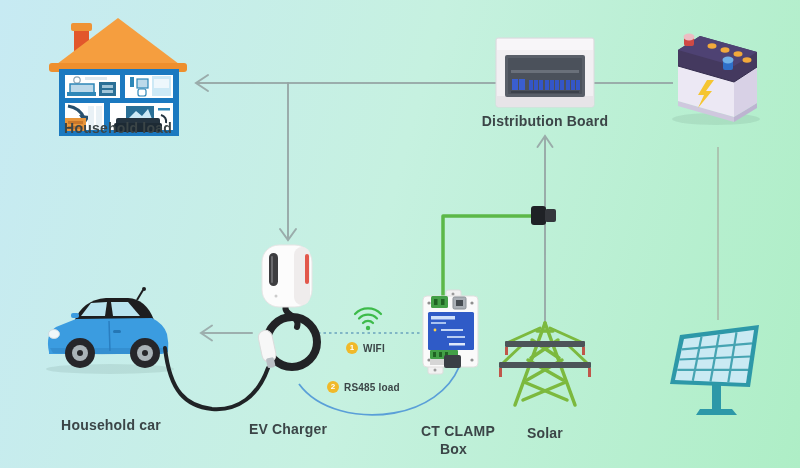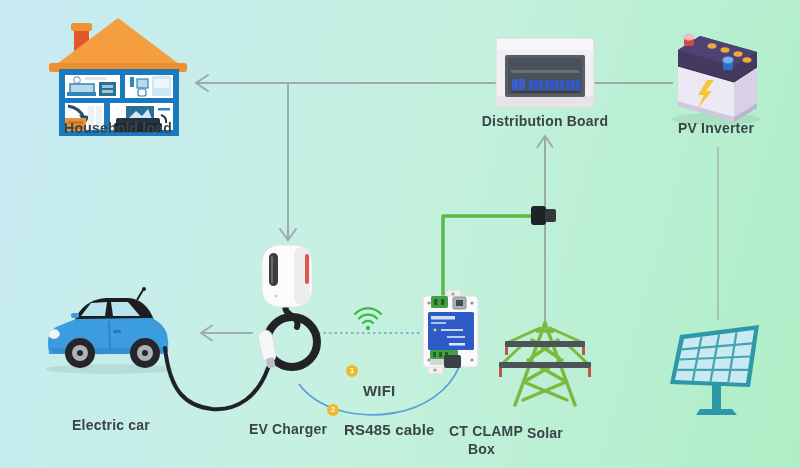--- a/index.html
+++ b/index.html
@@ -13,44 +13,43 @@
   #diagram-svg { position:absolute; left:0; top:0; }
   .label {
     position:absolute;
     text-align:center;
     font-size:14px;
     font-weight:700;
     color:#3b4547;
     letter-spacing:.2px;
     white-space:nowrap;
   }
-  .label.left { text-align:left;margin-left:28px; }
+  .label.left { text-align:left; }
   .annot {
     position:absolute;
     display:flex;
     align-items:center;
     gap:5px;
   }
   .badge {
     display:inline-block;
     width:12px; height:12px;
     border-radius:50%;
     background:#f0b929;
     color:#ffffff;
     font-size:8px; line-height:12px; font-weight:700;
     text-align:center;
     flex:0 0 auto;
   }
   .annot-text {
-    font-size:15px;
+    font-size:10px;
     font-weight:700;
     color:#3b4547;
     letter-spacing:.2px;
     white-space:nowrap;
-    margin-top:40px;
   }
 </style>
 </head>
 <body>
 
 <div id="stage">
 
   <svg id="diagram-svg" width="800" height="468" viewBox="0 0 800 468">
 
     <g stroke="#96a5a5" stroke-width="2" fill="none" stroke-linecap="round" opacity="0.9">
@@ -286,35 +285,34 @@
       <path d="M 359,318.5 A 12.5,12.5 0 0 1 377,318.5"></path>
       <path d="M 363,323 A 7,7 0 0 1 373,323"></path>
       <circle cx="368" cy="328" r="2.2" fill="#3dbb4a" stroke="none"></circle>
     </g>
   </svg>
 
   <div class="label" style="left:38px; top:120px; width:160px;">Household load</div>
 
   <div class="label" style="left:465px; top:113px; width:160px;">Distribution Board</div>
 
-  <div class="label" style="left:646px; top:120px; width:140px;">PV Inverter</div>
-
-  <div class="label" style="left:41px; top:417px; width:140px;">Electric car</div>
+
+  <div class="label" style="left:41px; top:417px; width:140px;">Household car</div>
 
   <div class="label" style="left:218px; top:421px; width:140px;text-align:center;">EV Charger</div>
 
   <div class="label left" style="left:421px; top:423px;">CT CLAMP</div>
   <div class="label left" style="left:440px; top:441px;">Box</div>
 
   <div class="label" style="left:505px; top:425px; width:80px;">Solar</div>
 
 
   <div class="annot" style="left:346px; top:342px;">
     <span class="badge">1</span>
     <span class="annot-text">WIFI</span>
   </div>
 
   <div class="annot" style="left:327px; top:381px;">
     <span class="badge">2</span>
-    <span class="annot-text">RS485 cable</span>
+    <span class="annot-text">RS485 load</span>
   </div>
 
 </div>
 
 </body></html>

